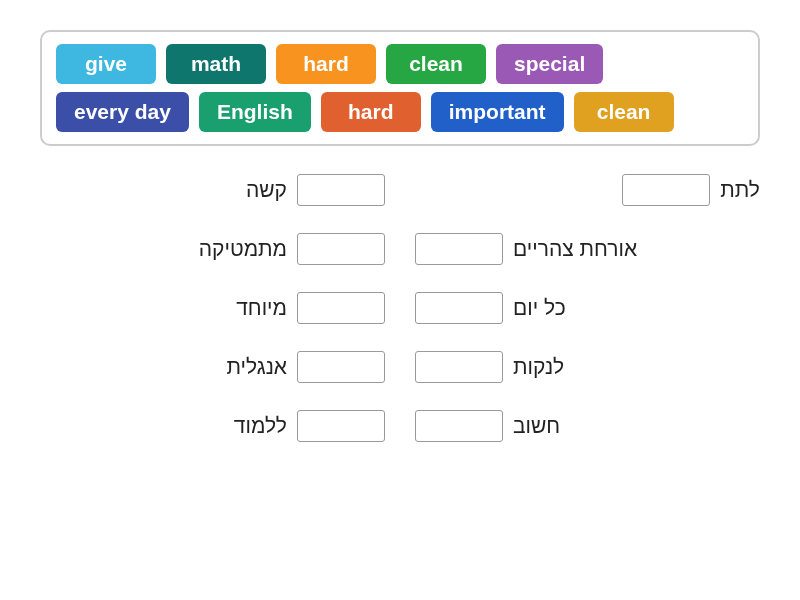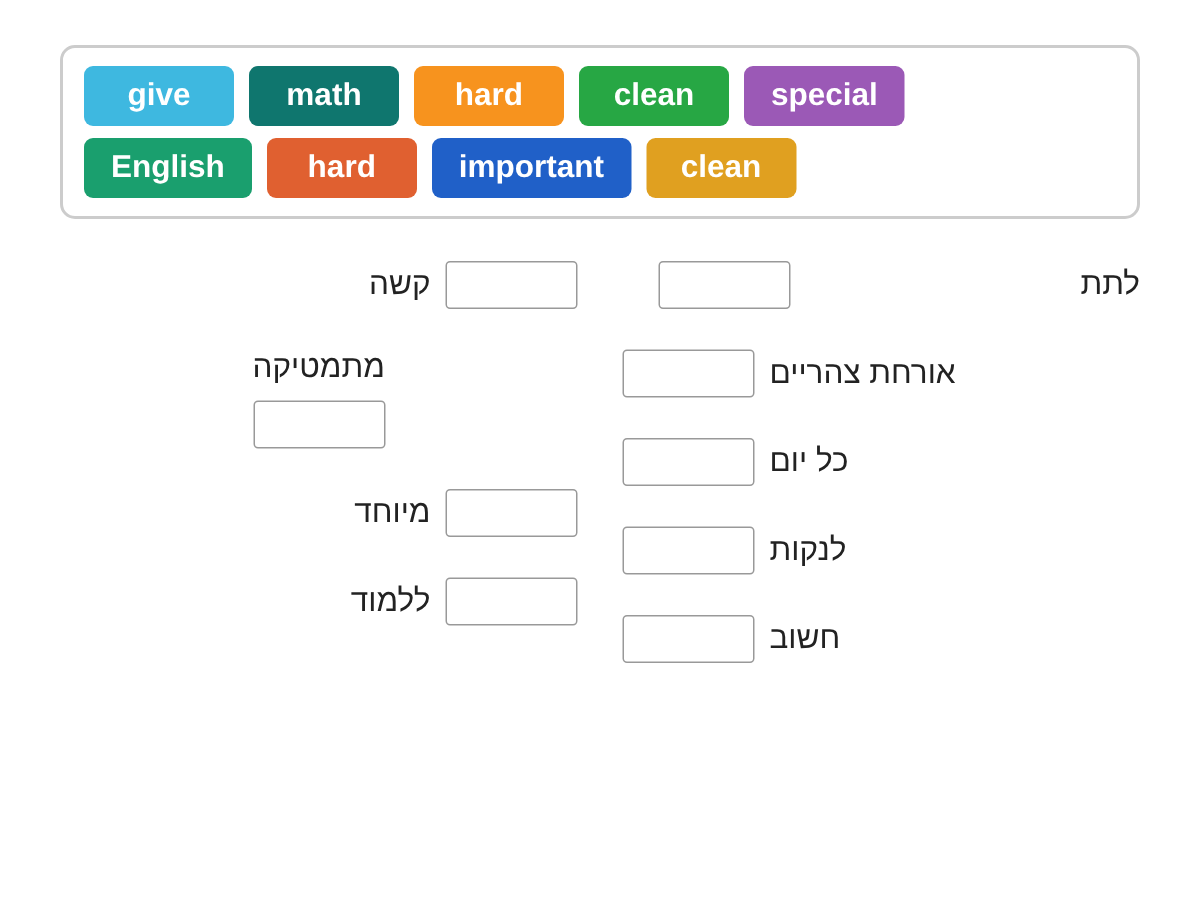--- a/index.html
+++ b/index.html
@@ -101,52 +101,57 @@
   <div class="word-bank-row">
 
   <span class="word-tag blue">give</span>
       <span class="word-tag red">math</span>
       <span class="word-tag orange">hard</span>
       <span class="word-tag green">clean</span>
       <span class="word-tag purple">special</span>
     </div>
   <div class="word-bank-row">
 
+  <span class="word-tag indigo">every day</span>
       <span class="word-tag teal">English</span>
       <span class="word-tag coral">hard</span>
       <span class="word-tag navy">important</span>
       <span class="word-tag gold">clean</span>
     </div>
 </div>
 
 <div class="columns-wrapper">
 
   <div class="col">
 
   <div class="pair-row" style="flex-direction: row; justify-content: flex-end;">
         <span class="heb-label">קשה</span>
         <div class="input-box"></div>
       </div>
-      <div class="pair-row" style="flex-direction: column; justify-content: flex-end;">
+      <div class="pair-row" style="flex-direction: row; justify-content: flex-end;">
         <span class="heb-label">מתמטיקה</span>
         <div class="input-box"></div>
       </div>
       <div class="pair-row" style="flex-direction: row; justify-content: flex-end;">
         <span class="heb-label">מיוחד</span>
+        <div class="input-box"></div>
+      </div>
+      <div class="pair-row" style="flex-direction: row; justify-content: flex-end;">
+        <span class="heb-label">אנגלית</span>
         <div class="input-box"></div>
       </div>
       <div class="pair-row" style="flex-direction: row; justify-content: flex-end;">
         <span class="heb-label">ללמוד</span>
         <div class="input-box"></div>
       </div>
     </div>
 
   <div class="col">
 
-  <div class="pair-row" style="flex-direction: row; justify-content: space-between; padding-left: 24px;">
+  <div class="pair-row" style="flex-direction: row; justify-content: flex-end; padding-left: 24px;">
         <div class="input-box"></div>
         <span class="heb-label">לתת</span>
       </div>
       <div class="pair-row" style="flex-direction: row; justify-content: flex-start;">
         <div class="input-box"></div>
         <span class="heb-label">אורחת צהריים</span>
       </div>
       <div class="pair-row" style="flex-direction: row; justify-content: flex-start;">
         <div class="input-box"></div>
         <span class="heb-label">כל יום</span>

